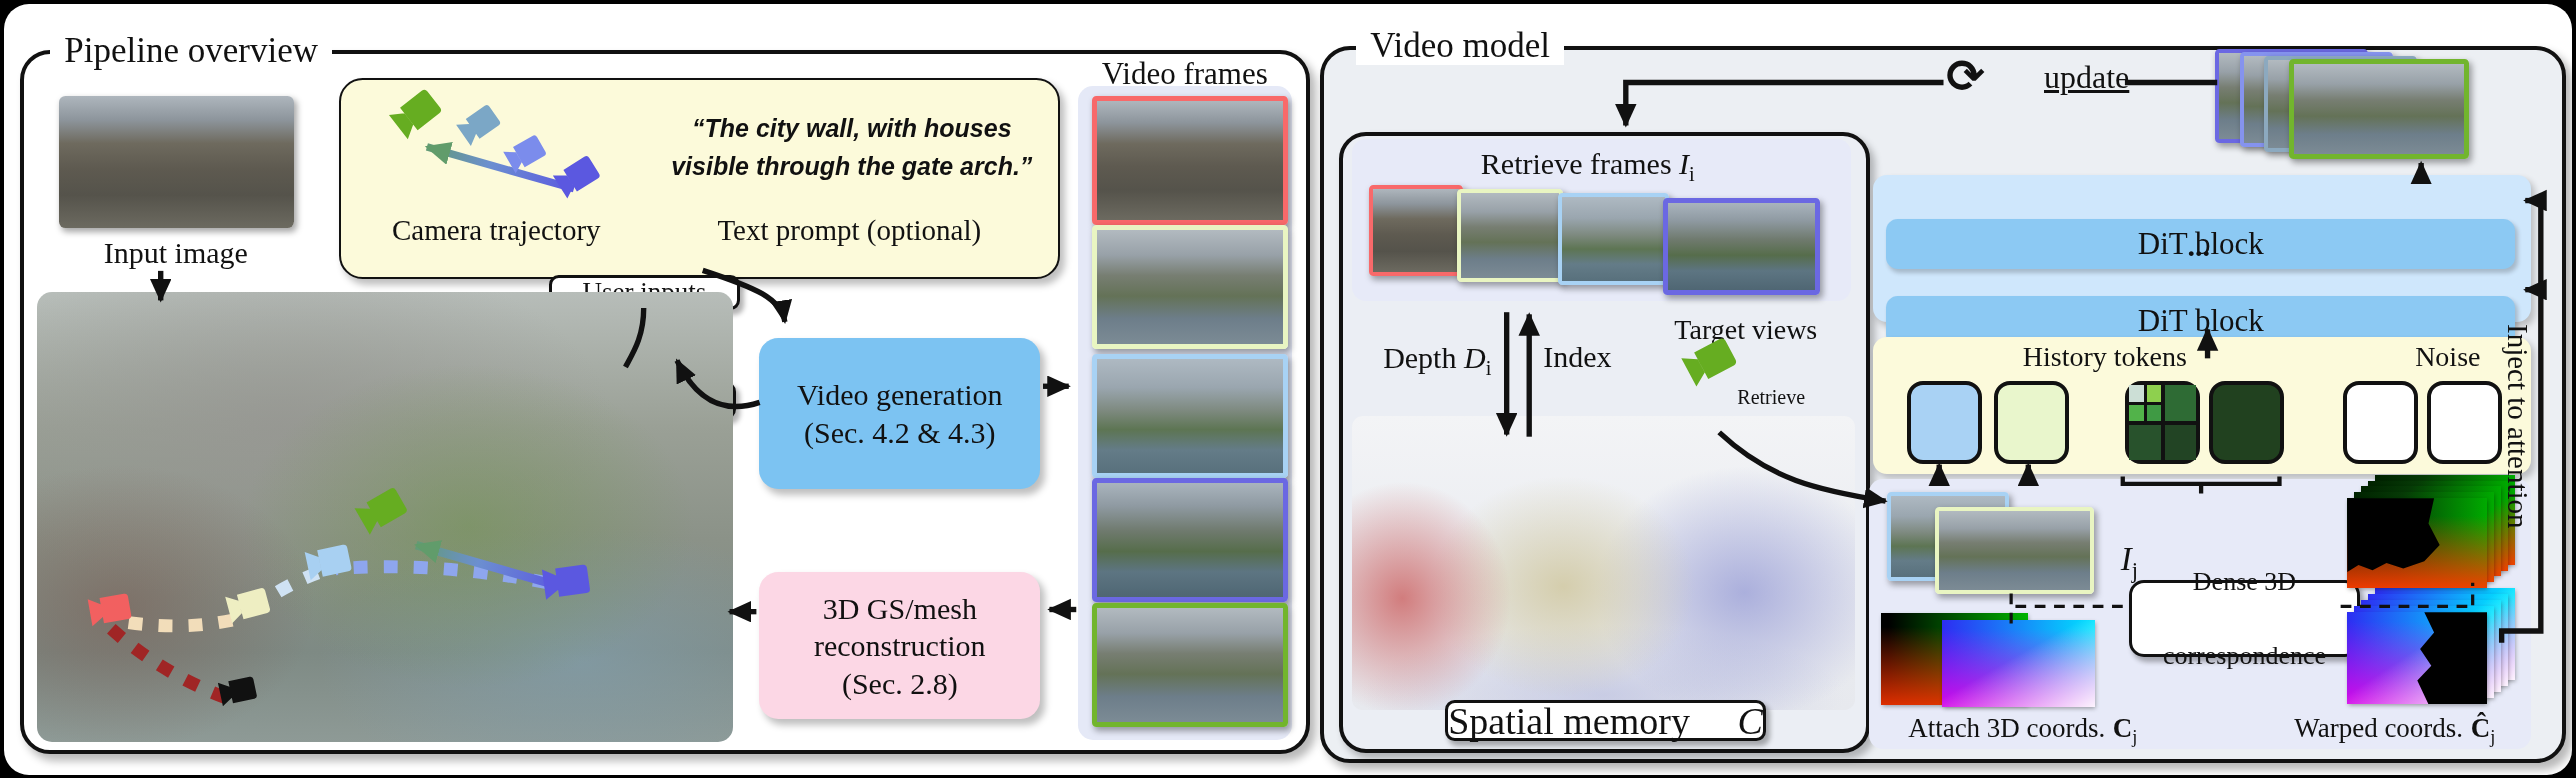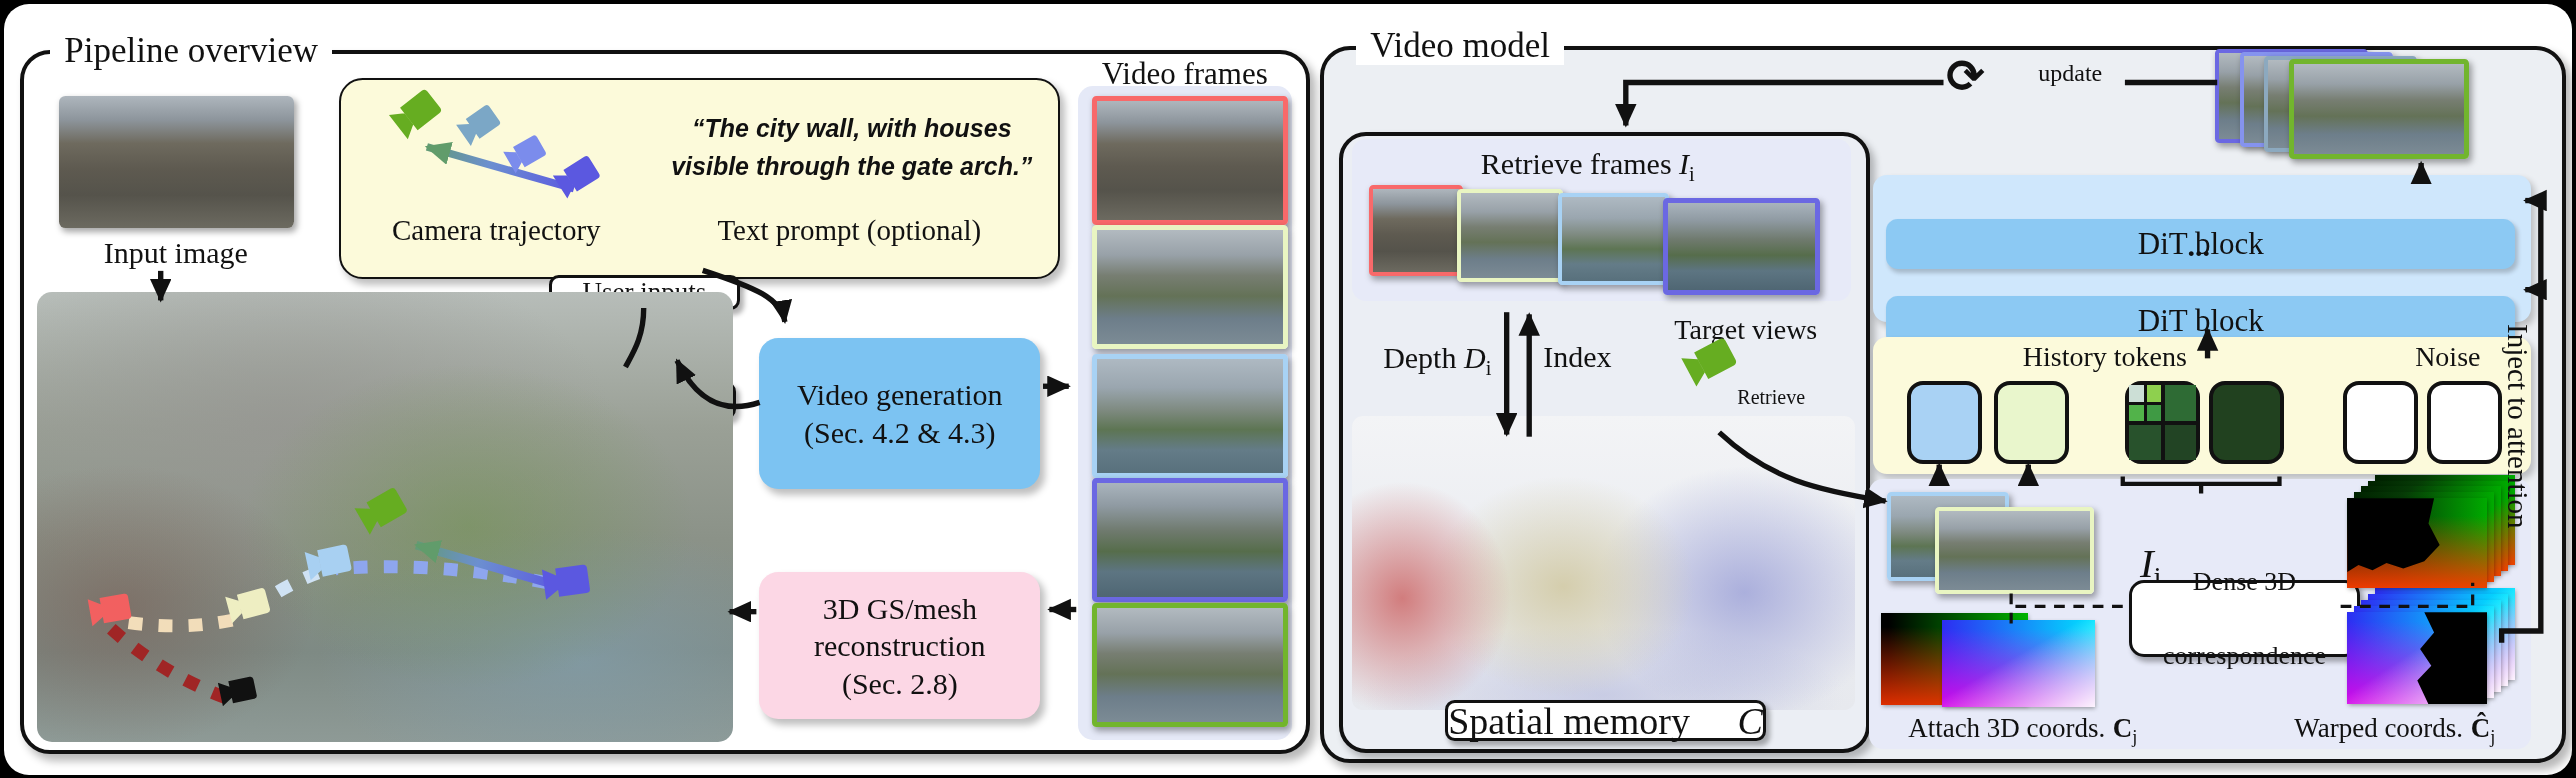--- a/index.html
+++ b/index.html
@@ -141,21 +141,21 @@
   <span class="lbl" style="left:1653px;top:310px;width:177px;font-size:28px;">Target views</span>
   <span class="lbl" style="left:1733px;top:382px;width:140px;font-size:20px;text-align:left;">Retrieve</span>
 
   <div class="abs pcloud" style="left:1348px;top:412px;width:503px;height:294px;border-radius:10.7px;"></div>
   <div class="labelbox" style="left:1441px;top:696px;width:293px;height:33px;font-size:38px;">
     <span>Spatial memory</span>
         <i class="mvar">C</i>
   </div>
 
   <span class="abs" style="left:1942px;top:45px;font-size:46px;font-family:'DejaVu Sans',sans-serif;font-weight:bold;">⟳</span>
-  <span class="lbl" style="left:2007px;top:56px;width:118px;font-size:24px;text-align:center;">update</span>
+  <span class="lbl" style="left:2007px;top:56px;width:118px;font-size:32px;text-align:right;text-decoration:underline;">update</span>
 
   <div class="frame" style="left: 2211px; top: 45px; width: 145px; height: 86px; border: 4.8px solid rgb(107, 104, 226); z-index: 1;">
         <div class="thumb t2"></div>
       </div>
   <div class="frame" style="left: 2236px; top: 48px; width: 145px; height: 87px; border: 4.8px solid rgb(133, 147, 238); z-index: 2;">
         <div class="thumb t2"></div>
       </div>
   <div class="frame" style="left: 2260px; top: 52px; width: 145px; height: 88px; border: 4.8px solid rgb(140, 169, 191); z-index: 3;">
         <div class="thumb t2"></div>
       </div>
@@ -196,21 +196,21 @@
   <span class="lbl" style="left:2104px;top:485px;width:193px;font-size:27px;">Temporal slots</span>
 
   <div class="abs" style="left:1865px;top:475px;width:662px;height:270px;background:#e7eaf8;border-radius:14px;z-index:0;"></div>
 
   <div class="frame" style="left: 1883px; top: 488px; width: 114px; height: 81px; border: 4.8px solid rgb(168, 210, 244); z-index: 1;">
         <div class="thumb t3"></div>
       </div>
   <div class="frame" style="left: 1931px; top: 503px; width: 151px; height: 79px; border: 4.8px solid rgb(233, 245, 194); z-index: 2;">
         <div class="thumb t2"></div>
       </div>
-  <span class="lbl" style="left:2093px;top:537px;width:64px;font-size:41px;text-align:right;">
+  <span class="lbl" style="left:2093px;top:537px;width:64px;font-size:33px;text-align:center;">
     <i>I</i><sub>j</sub>
   </span>
 
   <div class="labelbox" style="left:2125px;top:576px;width:203px;height:69px;border-width:3.8px;border-radius:15px;font-size:26px;line-height:1.3;flex-direction:column;z-index:3;">
     <span>Dense 3D</span>
     <span>correspondence</span>
   </div>
 
   <div class="abs stacklayer grad-attach-back" style="left:1877px;top:609px;width:147px;height:92px;z-index:1;"></div>
   <div class="abs stacklayer grad-coordfront" style="left:1938px;top:616px;width:153px;height:87px;z-index:2;"></div>

